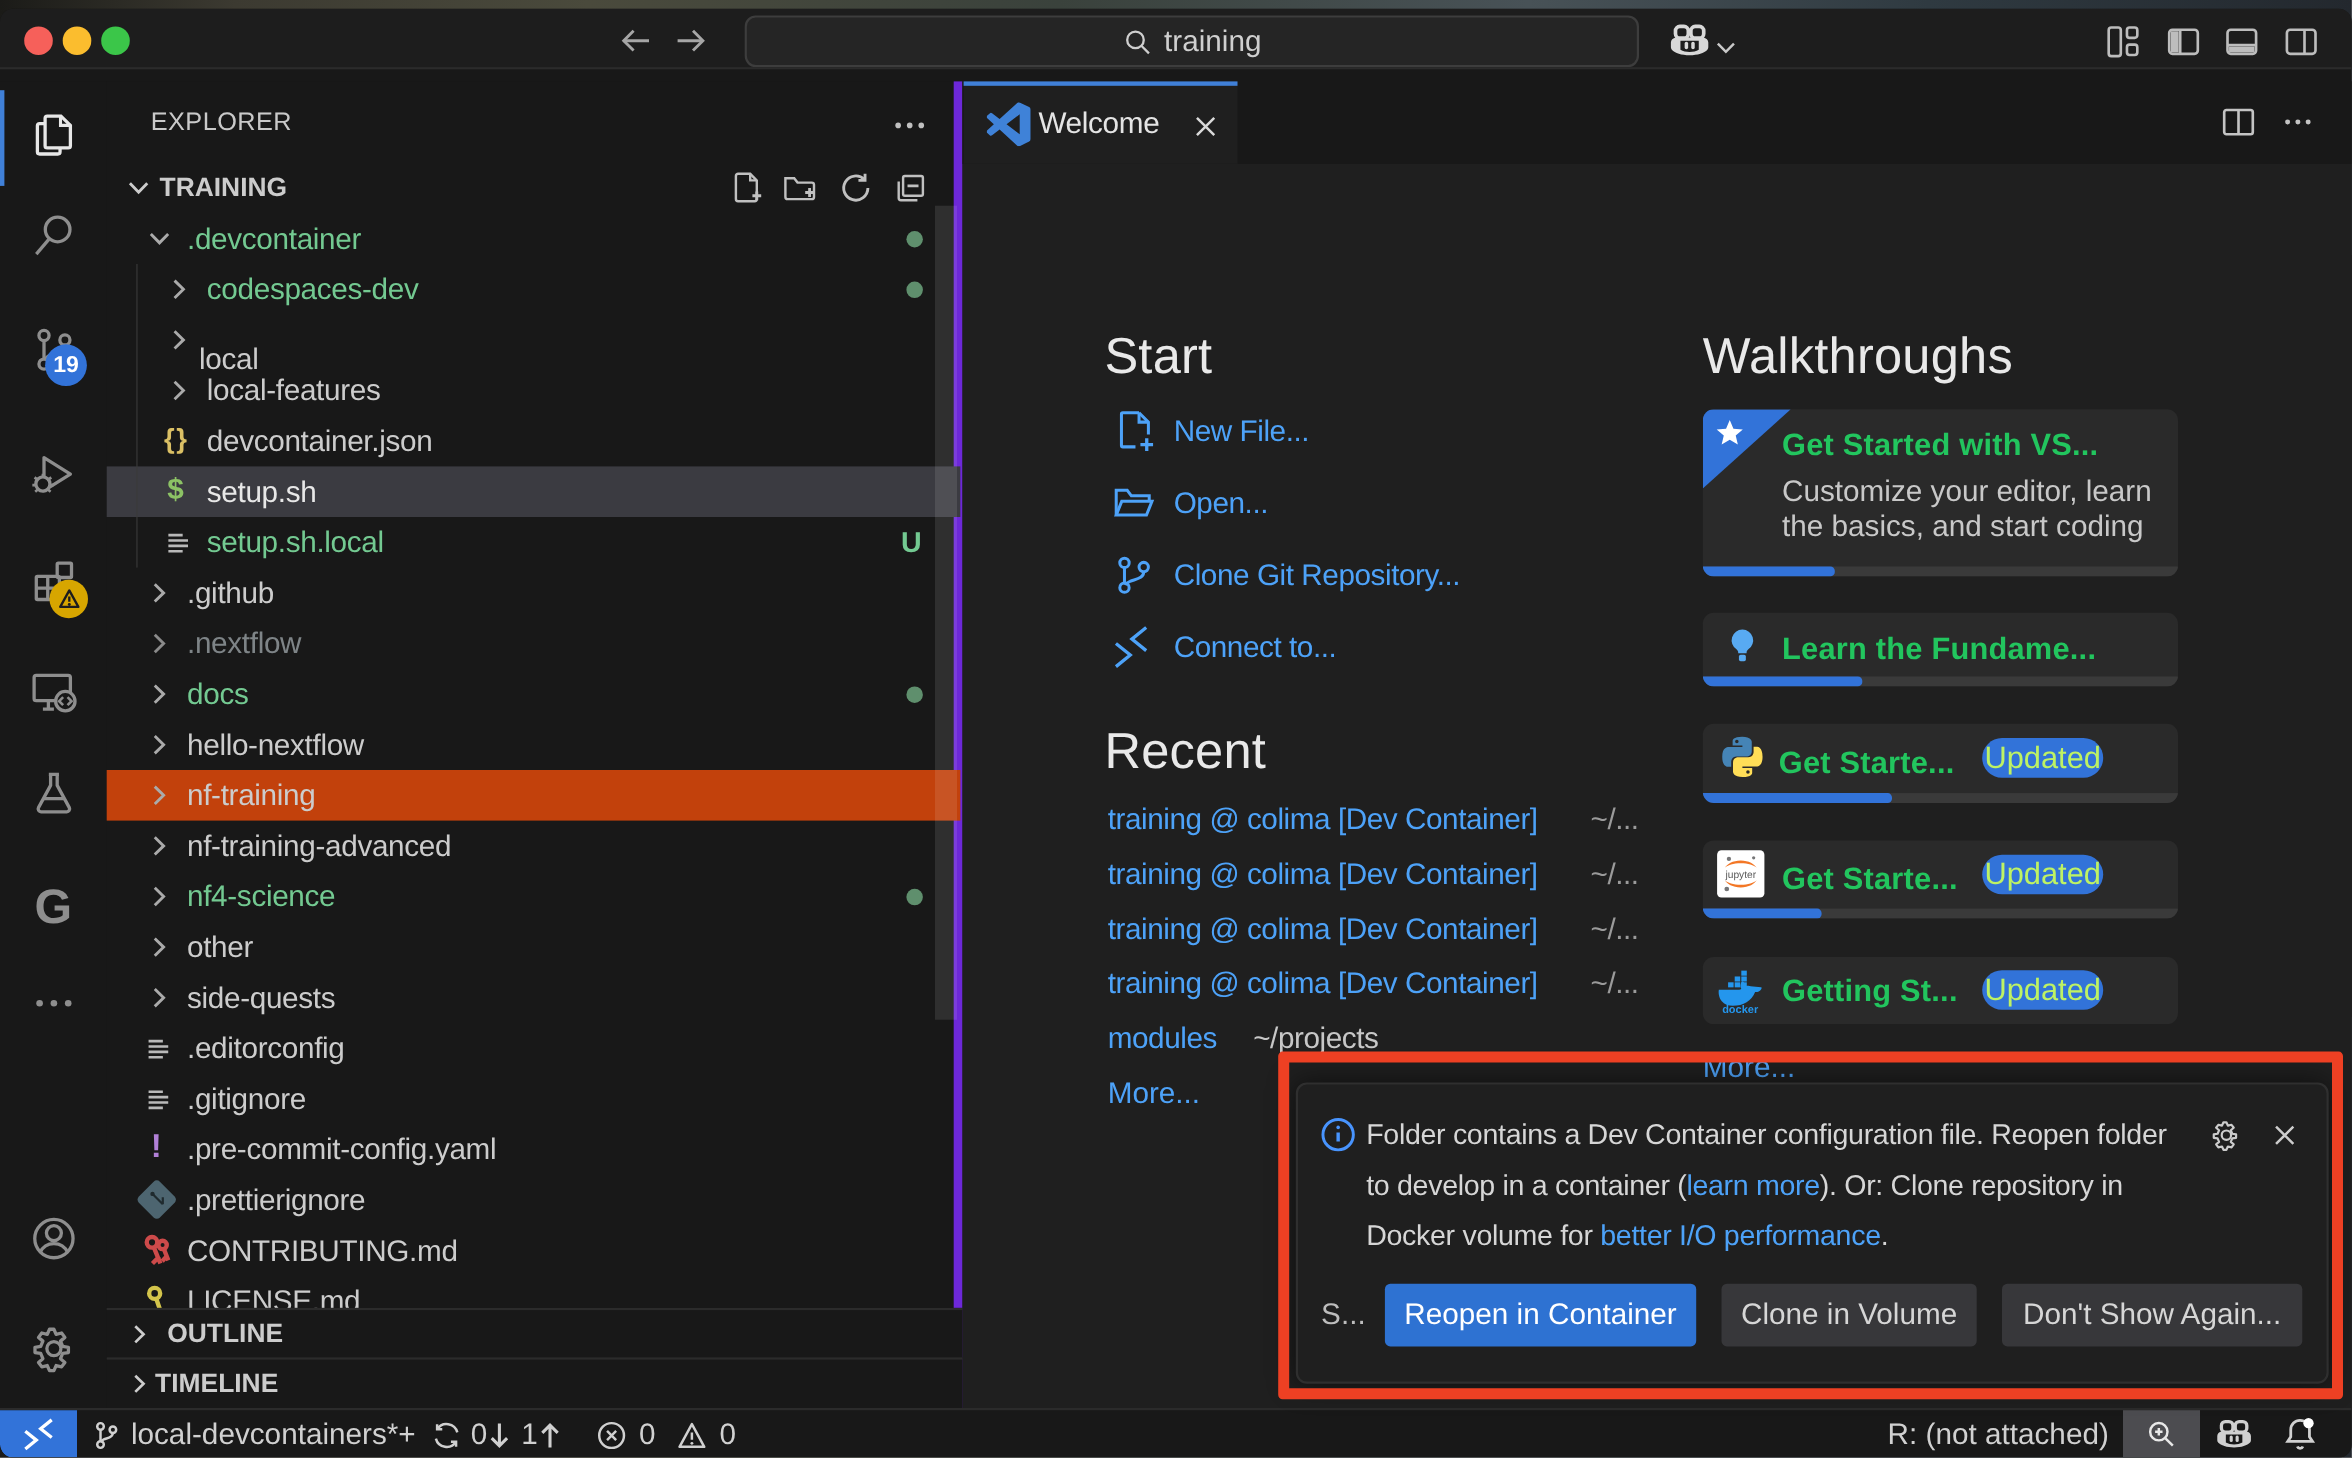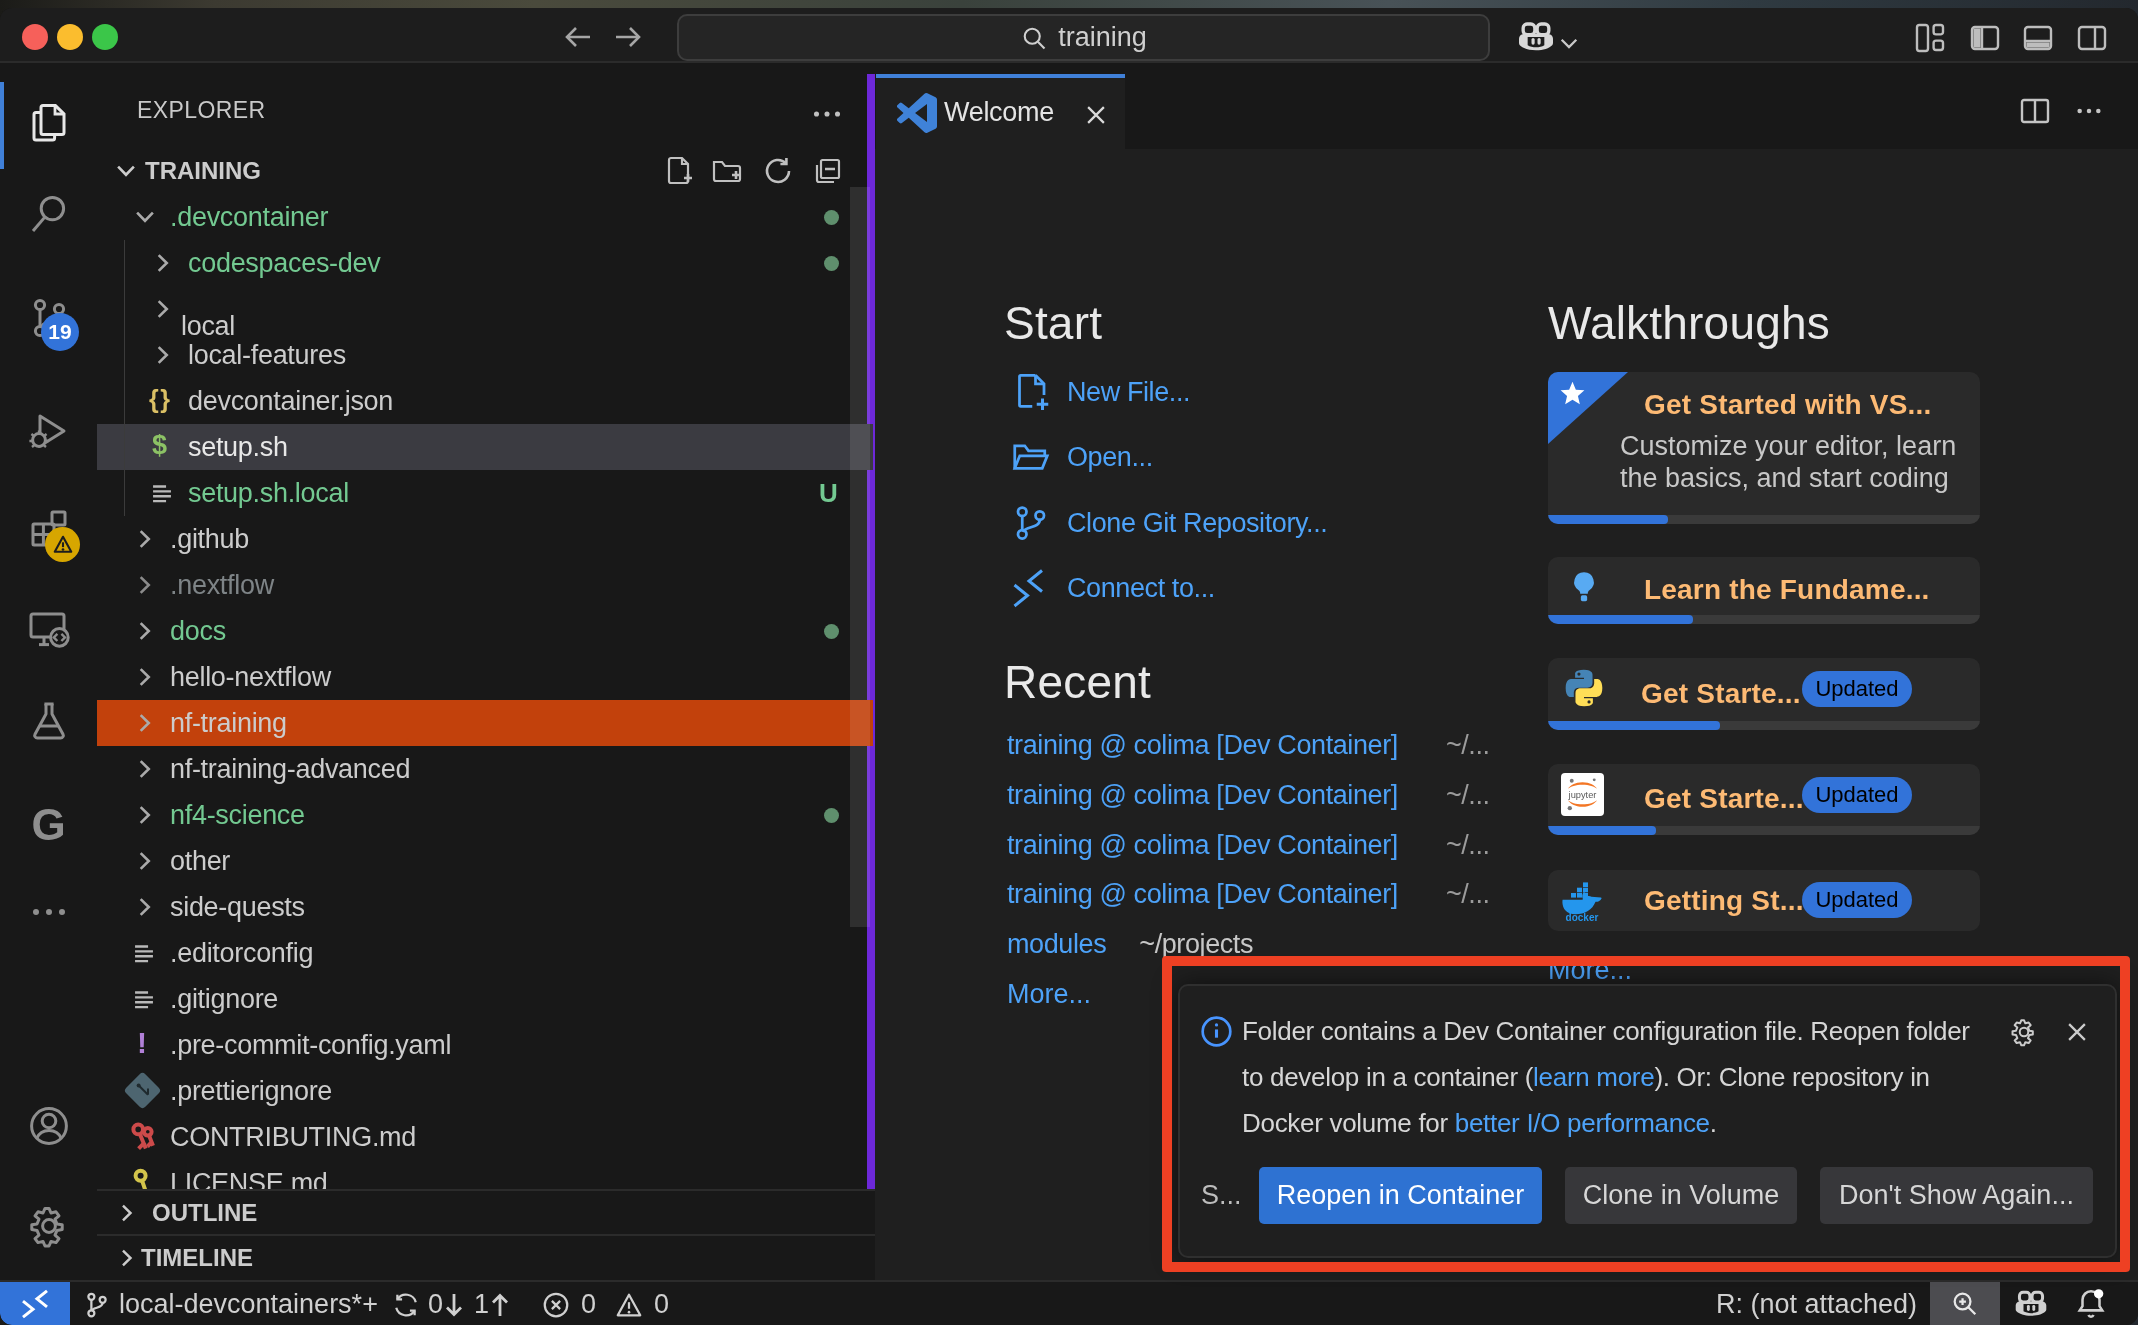--- a/index.html
+++ b/index.html
@@ -34,22 +34,22 @@
   .secthead { position:absolute; left:0; width:778px; height:46px; border-top:2px solid #2b2b2b; display:flex; align-items:center; font-weight:700; font-size:24px; color:#cccccc; background:#181818; z-index:5; }
   
   #editor { position:absolute; left:875px; top:66px; width:1263px; height:1206px; background:#1f1f1f; }
   #tabbar { position:absolute; left:0; top:0; width:1263px; height:75px; background:#181818; }
   #tab1 { position:absolute; left:1px; top:0; width:249px; height:75px; background:#1f1f1f; border-top:4px solid #4080d8; display:flex; align-items:center; }
   .h1 { font-size:46px; color:#e9e9e9; letter-spacing:0.2px; }
   .link { color:#4da2f8; }
   .ls { letter-spacing:-0.4px; }
   .startrow { position:absolute; display:flex; align-items:center; gap:16px; font-size:27px; color:#4da2f8; height:40px; }
   .card { position:absolute; left:673px; width:432px; background:#2a2a2a; border-radius:10px; overflow:hidden; }
-  .cardtitle { font-size:28px; font-weight:700; color:#fdba74; letter-spacing:0.2px;margin-left:24px; }
-  .pill { position:absolute; background:#3273d9; color:#000000; font-size:22px; border-radius:18px; display:flex; align-items:center; justify-content:center; }
+  .cardtitle { font-size:28px; font-weight:700; color:#22c55e; letter-spacing:0.2px; }
+  .pill { position:absolute; background:#3273d9; color:#bef264; font-size:28px; border-radius:18px; display:flex; align-items:center; justify-content:center; }
   .ptrack { position:absolute; left:0; bottom:0; width:432px; height:9px; background:#3a3a3a; }
   .pfill { position:absolute; left:0; bottom:0; height:9px; background:#3273d9; border-radius:0 4px 4px 0; }
   
   #toast { position:absolute; left:1178px; top:976px; width:939px; height:274px; background:#1f1f1f; border:2px solid #2f2f2f; border-radius:10px; box-shadow:0 0 24px rgba(0,0,0,0.55); }
   .btn { position:absolute; top:181px; height:57px; display:flex; align-items:center; justify-content:center; font-size:27px; border-radius:5px; }
   
   #statusbar { position:absolute; left:0; top:1272px; width:2138px; height:45px; background:#181818; border-top:2px solid #2b2b2b; font-size:27px; color:#d0d0d0; }
   .sitem { position:absolute; top:0; height:45px; display:flex; align-items:center; gap:10px; }
   
   #redrect { position:absolute; left:1162px; top:948px; width:968px; height:316px; border:10px solid #ee4023; border-radius:4px; z-index:50; }

